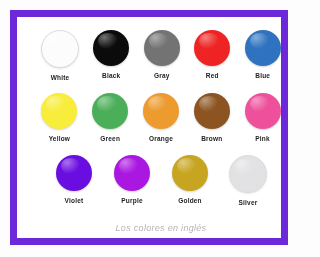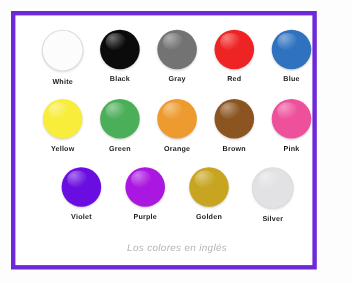--- a/index.html
+++ b/index.html
@@ -14,21 +14,21 @@
     overflow: hidden;
   }
 
   #poster {
     position: absolute;
     left: 10px;
     top: 10px;
     width: 278px;
     height: 235px;
     background: #ffffff;
-    border: 4px solid #6d28d9;
+    border: 7px solid #6d28d9;
     box-sizing: border-box;
     display: flex;
     flex-direction: column;
     align-items: center;
     padding-top: 13px;
     padding-left: 24px;
   }
 
   .row {
     display: flex;

